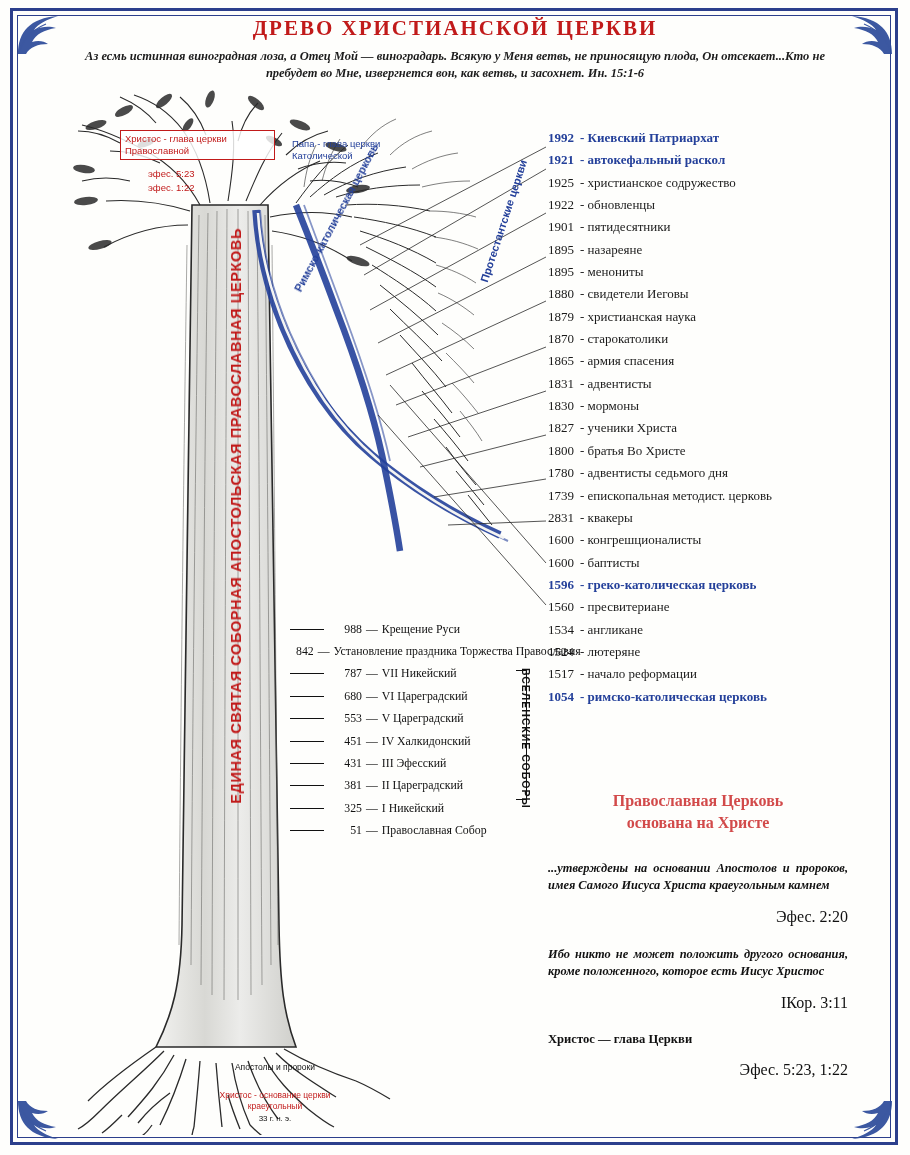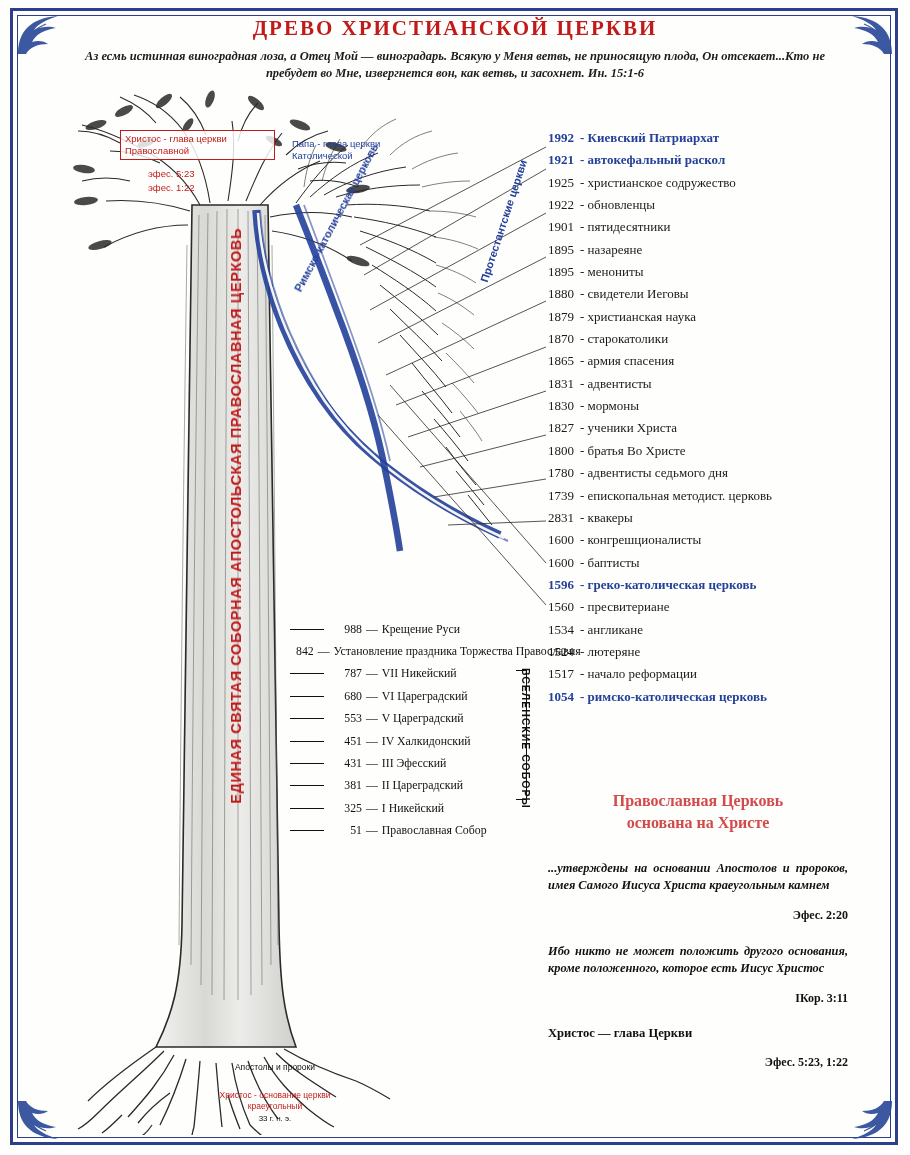--- a/index.html
+++ b/index.html
@@ -214,22 +214,22 @@
     font-family: "Liberation Serif", serif;
     font-style: italic;
     font-weight: bold;
     font-size: 12.4px;
     line-height: 17px;
     text-align: justify;
   }
   #scripture .ref {
     text-align: right;
     font-family: "Liberation Serif", serif;
-    font-weight: bold;
-    font-size: 12px;
+    font-weight: normal;
+    font-size: 16px;
     margin-top: 14px;
     margin-bottom: 20px;
   }
   #scripture .line {
     font-family: "Liberation Serif", serif;
     font-weight: bold;
     font-size: 12.6px;
   }
 
   

